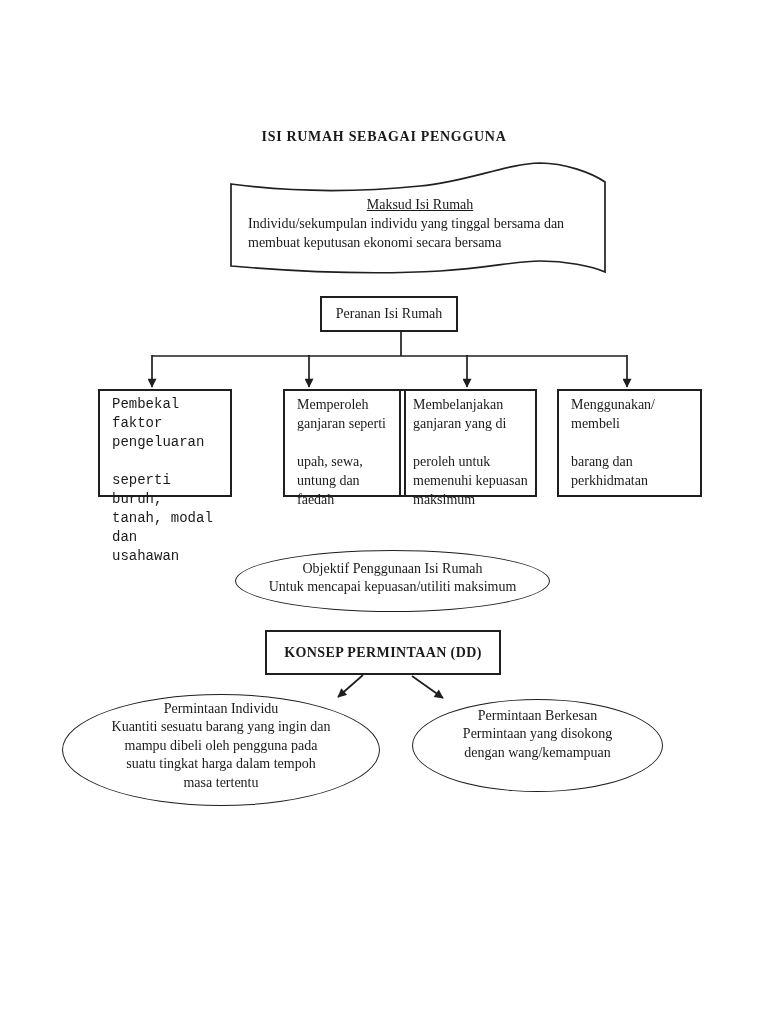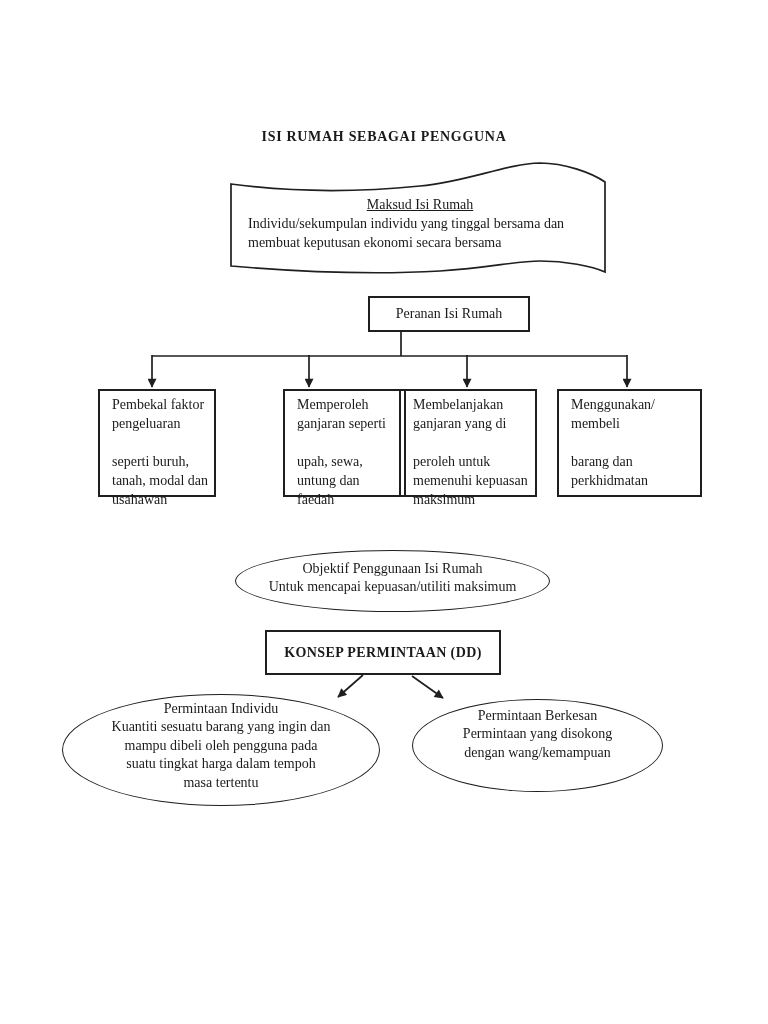--- a/index.html
+++ b/index.html
@@ -78,25 +78,25 @@
     <path d="M363,675 L338,697" stroke="#1f1f1f" stroke-width="1.7" fill="none" marker-end="url(#arw)"></path>
     <path d="M412,676 L443,698" stroke="#1f1f1f" stroke-width="1.7" fill="none" marker-end="url(#arw)"></path>
   </svg>
 
   <div class="doc-title">ISI RUMAH SEBAGAI PENGGUNA</div>
 
   <div class="banner-heading">Maksud Isi Rumah</div>
   <div class="banner-body">Individu/sekumpulan individu yang tinggal bersama dan
 membuat keputusan ekonomi secara bersama</div>
 
-  <div class="rect-box label-box" style="left:320px; top:296px; width:162px; height:36px;margin-left:48px;">
+  <div class="rect-box label-box" style="left:320px; top:296px; width:138px; height:36px;">
     <span>Peranan Isi Rumah</span>
   </div>
 
-  <div class="rect-box role-box" style="left:98px; top:389px; width:118px; height:108px;">Pembekal faktor
+  <div class="rect-box role-box" style="left:98px; top:389px; width:134px; height:108px;font-family:Liberation Mono, monospace;">Pembekal faktor
 pengeluaran
 
 seperti buruh,
 tanah, modal dan
 usahawan</div>
   <div class="rect-box role-box" style="left:253px; top:389px; width:123px; height:108px;margin-left:30px;">Memperoleh
 ganjaran seperti
 
 upah, sewa,
 untung dan

